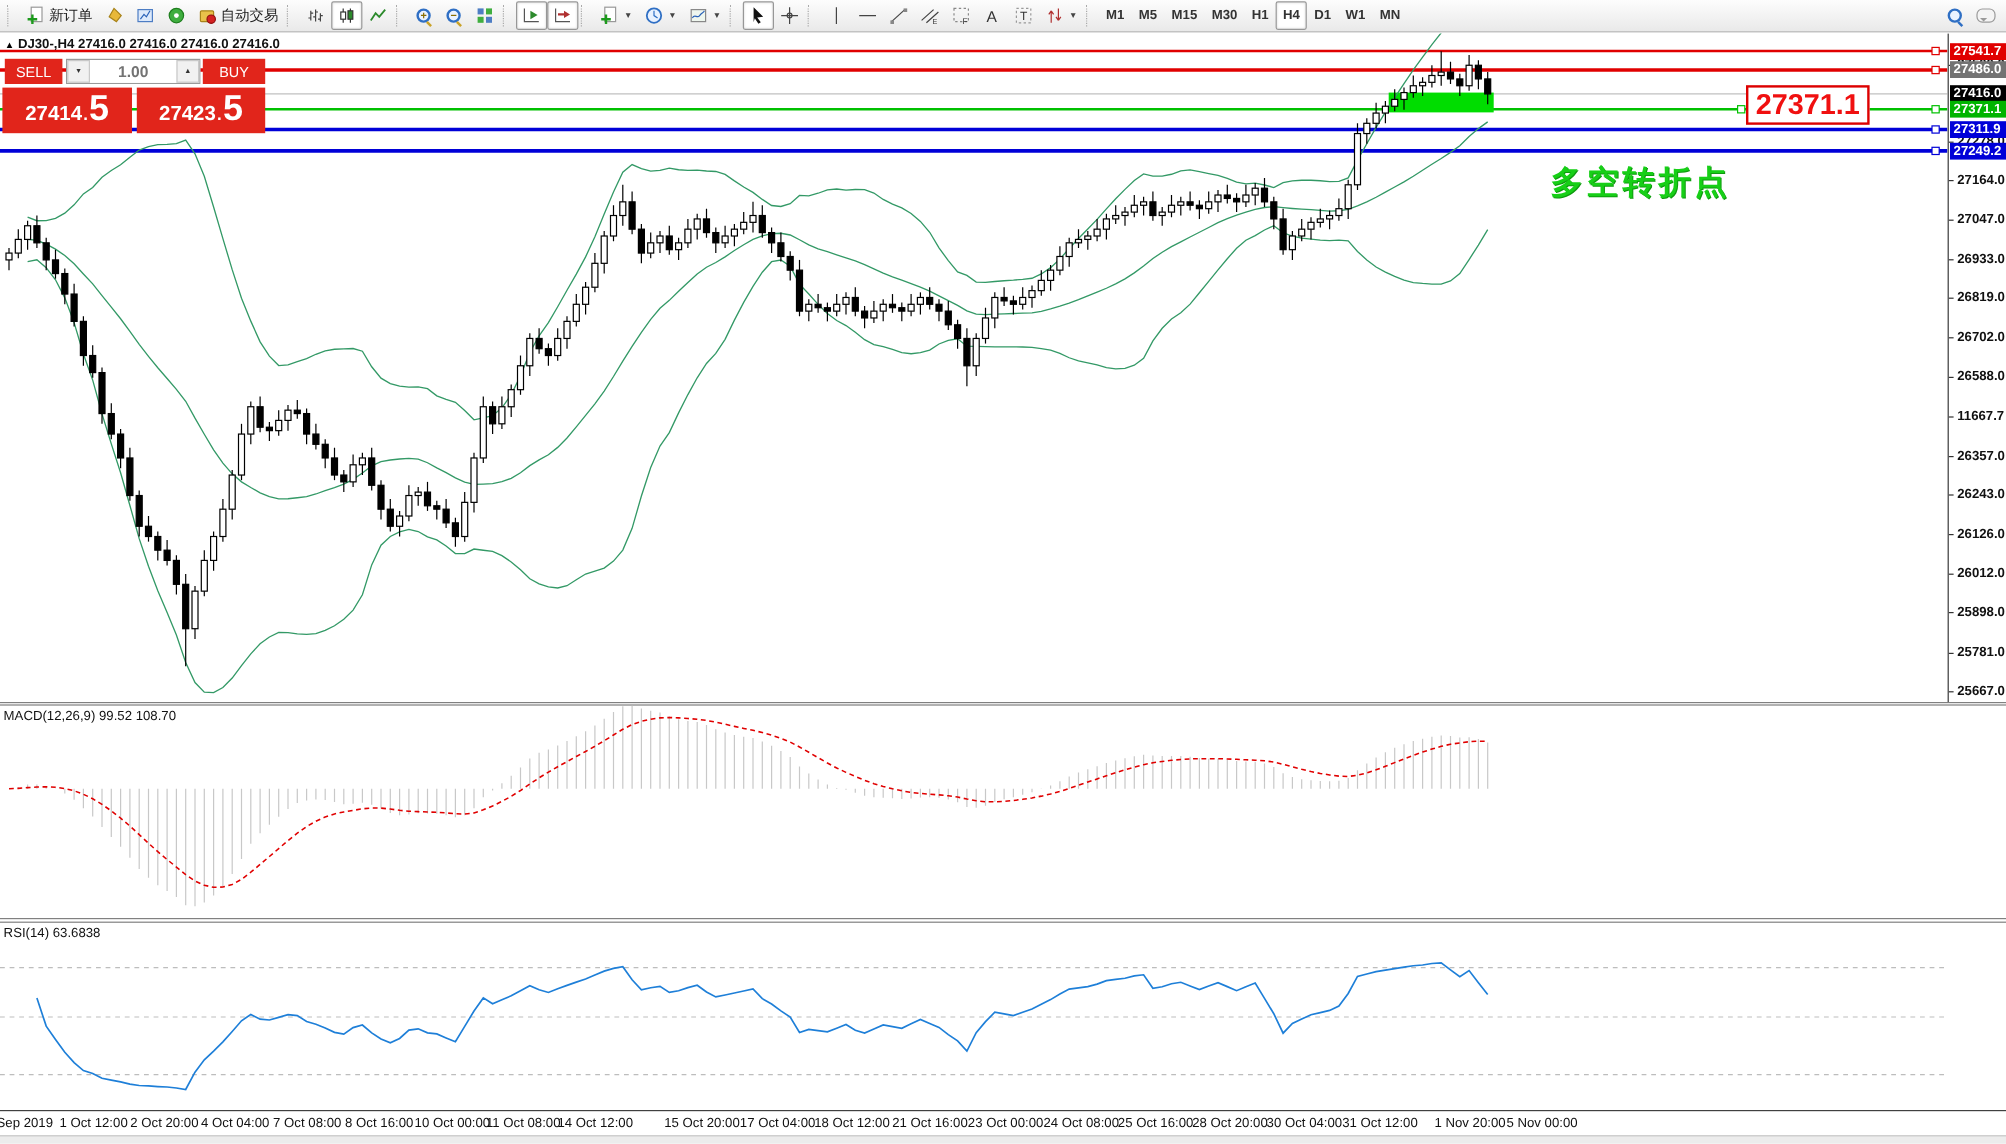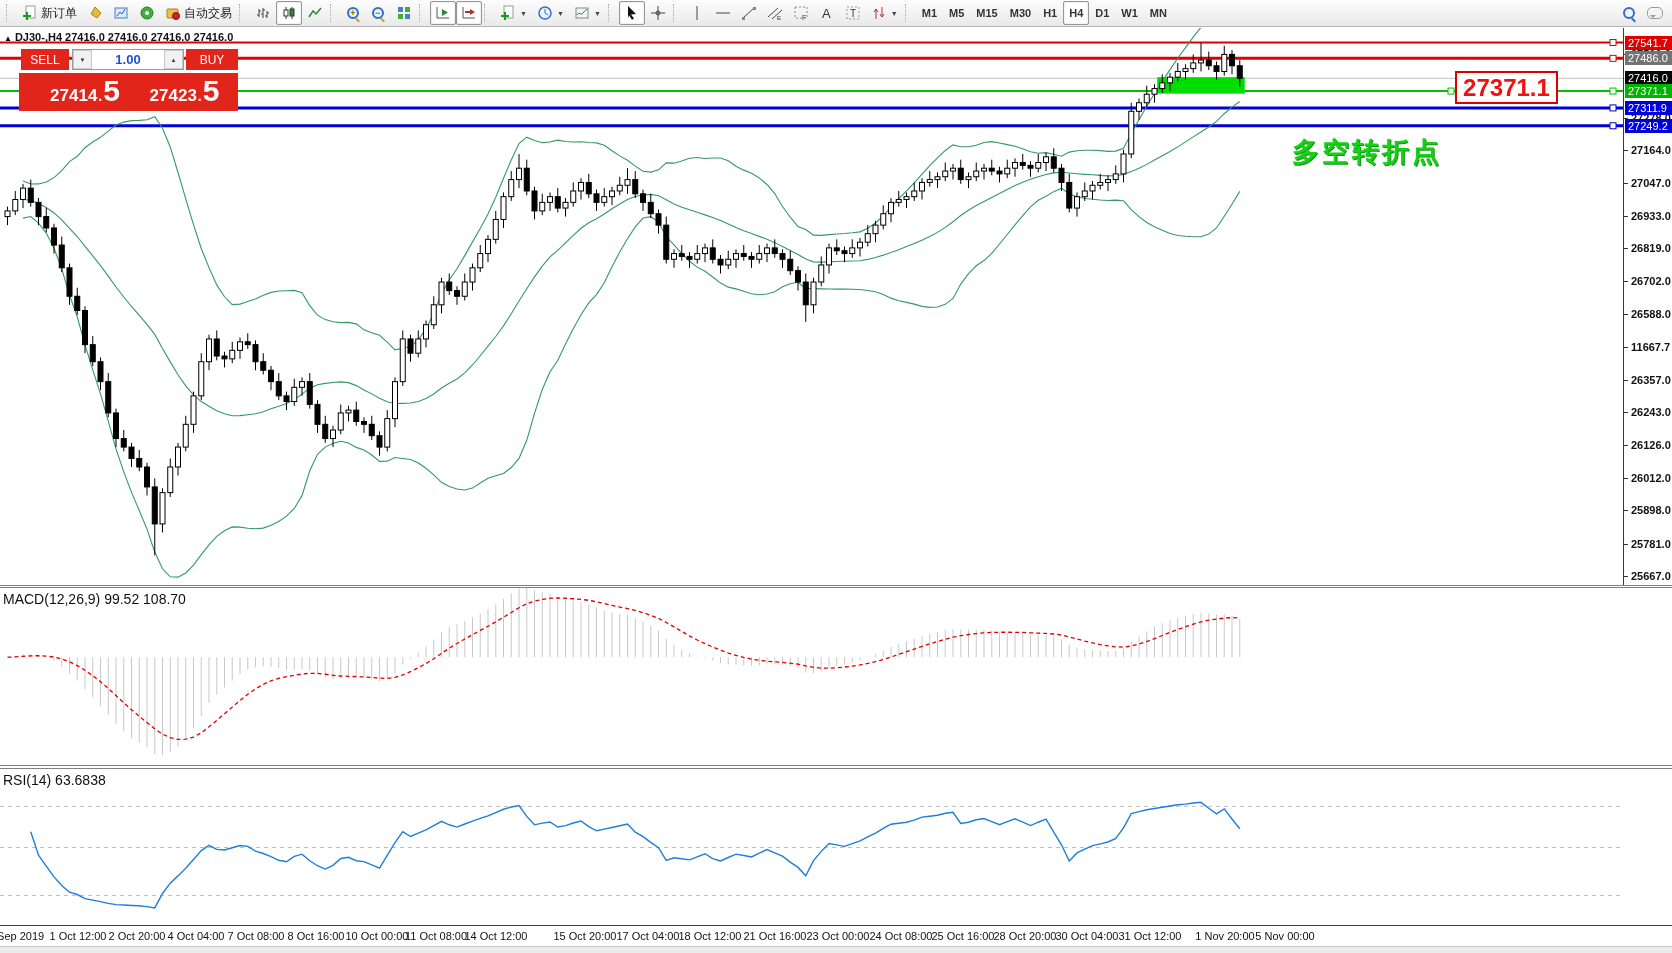--- a/index.html
+++ b/index.html
@@ -19,44 +19,44 @@
   
   .panel{position:absolute;left:0;width:1672px;background:#fff;box-sizing:border-box;}
   #main-panel{top:28px;height:558px;border-bottom:1px solid #808080;}
   #macd-panel{top:587px;height:179px;border-top:1px solid #808080;border-bottom:1px solid #808080;}
   #rsi-panel{top:768px;height:158px;border-top:1px solid #808080;border-bottom:1px solid #404040;}
   #time-axis{position:absolute;left:0;top:927px;width:1672px;height:19px;background:#fff;overflow:hidden;}
   #bottom-strip{position:absolute;left:0;top:946px;width:1672px;height:7px;background:#ececec;border-top:1px solid #c8c8c8;}
   .axis-col{position:absolute;left:1623px;top:0;bottom:0;width:49px;border-left:1px solid #3a3a3a;background:#fff;}
   .tick{position:absolute;left:0;padding-left:7px;font-size:11px;font-weight:bold;color:#111;line-height:12px;}
   .tick::before{content:"";position:absolute;left:0;top:6px;width:4px;height:1px;background:#333;}
-  .chip{position:absolute;left:1px;width:44px;font-size:11px;font-weight:normal;color:#fff;
+  .chip{position:absolute;left:1px;width:44px;font-size:11px;font-weight:bold;color:#fff;
     padding:1px 0 1px 3px;line-height:12px;}
   
   #chart-title{position:absolute;left:4px;top:3px;font-size:11px;font-weight:bold;color:#111;}
   #chart-title .mk{font-size:8px;margin-right:3px;color:#000;}
-  #quote-panel{position:absolute;left:19px;top:21px;width:219px;height:57px;}
+  #quote-panel{position:absolute;left:2px;top:21px;width:219px;height:57px;}
   .qbtn{position:absolute;top:0;height:21px;background:#e1251b;color:#fff;font-size:12px;
     display:flex;align-items:center;justify-content:center;}
   #sell-btn{left:2px;width:48px;} #buy-btn{left:167px;width:52px;}
   #vol-spin{position:absolute;left:53px;top:0;width:112px;height:21px;background:#fff;
     border:1px solid #9a9a9a;box-sizing:border-box;display:flex;}
   .spin-btn{width:17px;background:#f1f1f1;border:1px solid #c9c9c9;font-size:6px;color:#333;
     display:flex;align-items:center;justify-content:center;}
-  #vol-value{flex:1;font-size:13px;font-weight:bold;color:#1d4ed8;display:flex;align-items:center;justify-content:center;background:#fff;}
+  #vol-value{flex:1;font-size:13px;font-weight:bold;color:#737373;display:flex;align-items:center;justify-content:center;background:#fff;}
   .qprice{position:absolute;top:24px;height:38px;background:#e1251b;color:#fff;
     display:flex;align-items:baseline;justify-content:center;font-weight:bold;}
-  #sell-price{left:0;width:108px;padding-left:12px;} #buy-price{left:112px;width:107px;}
+  #sell-price{left:0;width:108px;} #buy-price{left:112px;width:107px;}
   .q-int{font-size:17px;line-height:36px;} .q-dot{font-size:14px;margin:0 1px;} .q-frac{font-size:30px;line-height:36px;}
   #price-callout{position:absolute;left:1455px;top:43px;width:99px;height:29px;background:#fff;
     border:2px solid #dd0000;color:#f01010;font-size:24px;font-weight:bold;
     display:flex;align-items:center;justify-content:center;}
   #note-label{position:absolute;left:1292px;top:106px;font-size:27px;font-weight:bold;color:#17cf17;
     letter-spacing:3px;text-shadow:1px 1px 0 #0f9a0f;white-space:nowrap;}
-  .ind-label{position:absolute;left:3px;top:3px;font-size:14px;color:#111;}
+  .ind-label{position:absolute;left:3px;top:3px;font-size:11px;color:#111;}
   .tlabel{position:absolute;top:3px;transform:translateX(-50%);font-size:11px;color:#111;white-space:nowrap;}
   
   .mag{position:relative;width:15px;height:15px;}
   .mag i{position:absolute;left:1px;top:1px;width:8px;height:8px;border:2px solid #2f6fc4;border-radius:50%;
     background:#eaf2ff;color:#8a6d00;font-style:normal;font-size:9px;font-weight:bold;line-height:8px;text-align:center;}
   .mag b{position:absolute;right:1px;bottom:0;width:5px;height:2px;background:#c9a227;transform:rotate(45deg);}
   .bubble{width:14px;height:10px;border:1px solid #9a9a9a;border-radius:5px;background:#f4f4f4;position:relative;}
   .bubble::after{content:"";position:absolute;left:2px;bottom:-3px;border:3px solid transparent;border-top-color:#9a9a9a;}
 </style>
 </head>

